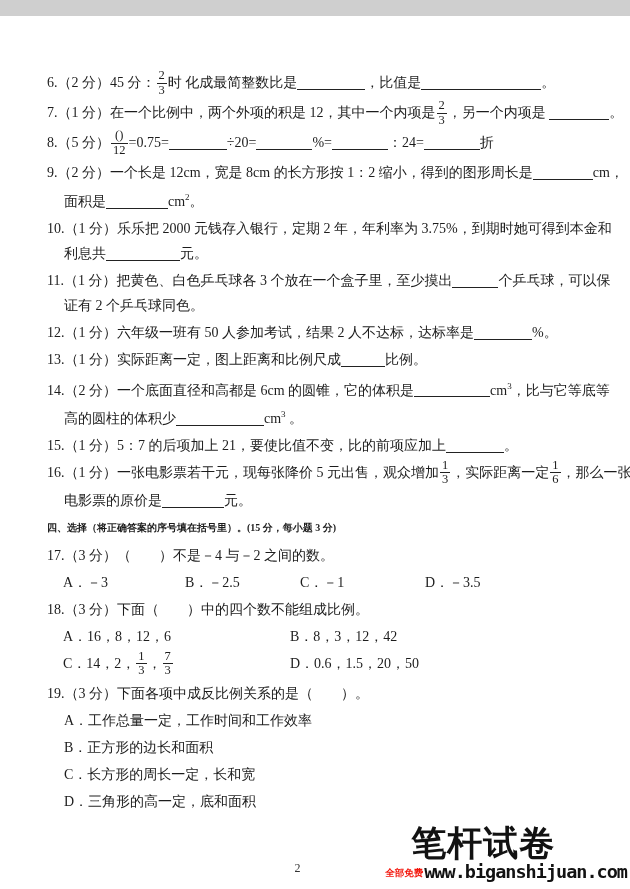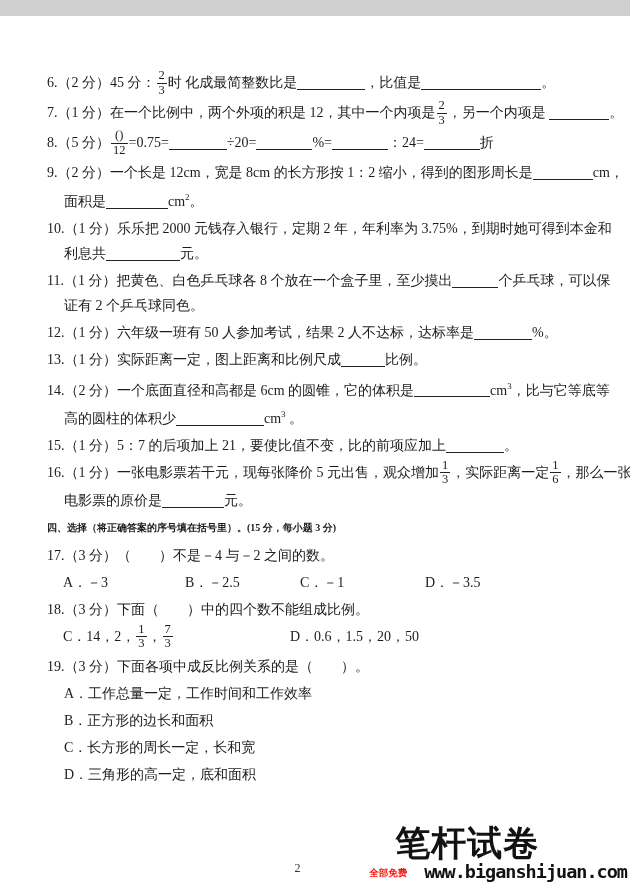--- a/index.html
+++ b/index.html
@@ -69,21 +69,21 @@
   .logo-title{
     font-family:"Liberation Sans","DejaVu Sans",sans-serif;
     font-weight:bold;font-size:35px;color:#121212;
     letter-spacing:1px;line-height:1.05;
     margin-left:26px;
   }
   .logo-bottom{display:flex;align-items:flex-end;}
   .logo-free{
     font-family:"Liberation Sans","DejaVu Sans",sans-serif;
     font-weight:bold;font-size:9.5px;
-    position:relative;top:-5px;margin-right:17px;
+    position:relative;top:-5px;margin-right:1px;
     line-height:1;
   }
   .logo-url{
     font-family:"DejaVu Sans Mono","Liberation Mono",monospace;
     font-weight:bold;font-size:18.5px;color:#121212;
     letter-spacing:-1px;line-height:1.1;
   }
 </style>
 </head>
 <body>
@@ -110,21 +110,21 @@
       </div>
       <div class="q">
         <div class="line"><span>9.（2 分）一个长是 12</span><span class="it">cm</span><span>，宽是 8</span><span class="it">cm</span><span> 的长方形按 1：2 缩小，得到的图形周长是</span><span class="blank" style="width: 60px;"></span><span class="it">cm</span><span>，</span></div>
         <div class="line cont"><span>面积是</span><span class="blank" style="width: 62px;"></span><span class="it">cm</span><sup>2</sup><span>。</span></div>
       </div>
       <div class="q">
         <div class="line"><span>10.（1 分）乐乐把 2000 元钱存入银行，定期 2 年，年利率为 3.75%，到期时她可得到本金和</span></div>
         <div class="line cont"><span>利息共</span><span class="blank" style="width: 74px;"></span><span>元。</span></div>
       </div>
       <div class="q">
-        <div class="line"><span>11.（1 分）把黄色、白色乒乓球各 8 个放在一个盒子里，至少摸出</span><span class="blank" style="width: 46px;"></span><span>个乒乓球，可以保</span></div>
+        <div class="line"><span>11.（1 分）把黄色、白色乒乓球各 3 个放在一个盒子里，至少摸出</span><span class="blank" style="width: 46px;"></span><span>个乒乓球，可以保</span></div>
         <div class="line cont"><span>证有 2 个乒乓球同色。</span></div>
       </div>
       <div class="q">
         <div class="line"><span>12.（1 分）六年级一班有 50 人参加考试，结果 2 人不达标，达标率是</span><span class="blank" style="width: 58px;"></span><span>%。</span></div>
       </div>
       <div class="q">
         <div class="line"><span>13.（1 分）实际距离一定，图上距离和比例尺成</span><span class="blank" style="width: 44px;"></span><span>比例。</span></div>
       </div>
       <div class="q">
         <div class="line"><span>14.（2 分）一个底面直径和高都是 6</span><span class="it">cm</span><span> 的圆锥，它的体积是</span><span class="blank" style="width: 76px;"></span><span class="it">cm</span><sup>3</sup><span>，比与它等底等</span></div>
@@ -150,20 +150,24 @@
       <div class="opt-row">
         <div class="opt-col" style="width: 122px;"><span>A．－3</span></div>
         <div class="opt-col" style="width: 115px;"><span>B．－2.5</span></div>
         <div class="opt-col" style="width: 125px;"><span>C．－1</span></div>
         <div class="opt-col"><span>D．－3.5</span></div>
       </div>
       <div class="q">
         <div class="line"><span>18.（3 分）下面（　　）中的四个数不能组成比例。</span></div>
       </div>
       <div class="opt-row">
+        <div class="opt-col" style="width: 227px;"><span>A．16，8，12，6</span></div>
+        <div class="opt-col"><span>B．8，3，12，42</span></div>
+      </div>
+      <div class="opt-row">
         <div class="opt-col" style="width: 227px;"><span>C．14，2，</span><span class="frac">
             <span class="num">1</span>
             <span class="den">3</span>
           </span><span>，</span><span class="frac">
             <span class="num">7</span>
             <span class="den">3</span>
           </span></div>
         <div class="opt-col"><span>D．0.6，1.5，20，50</span></div>
       </div>
       <div class="q">

